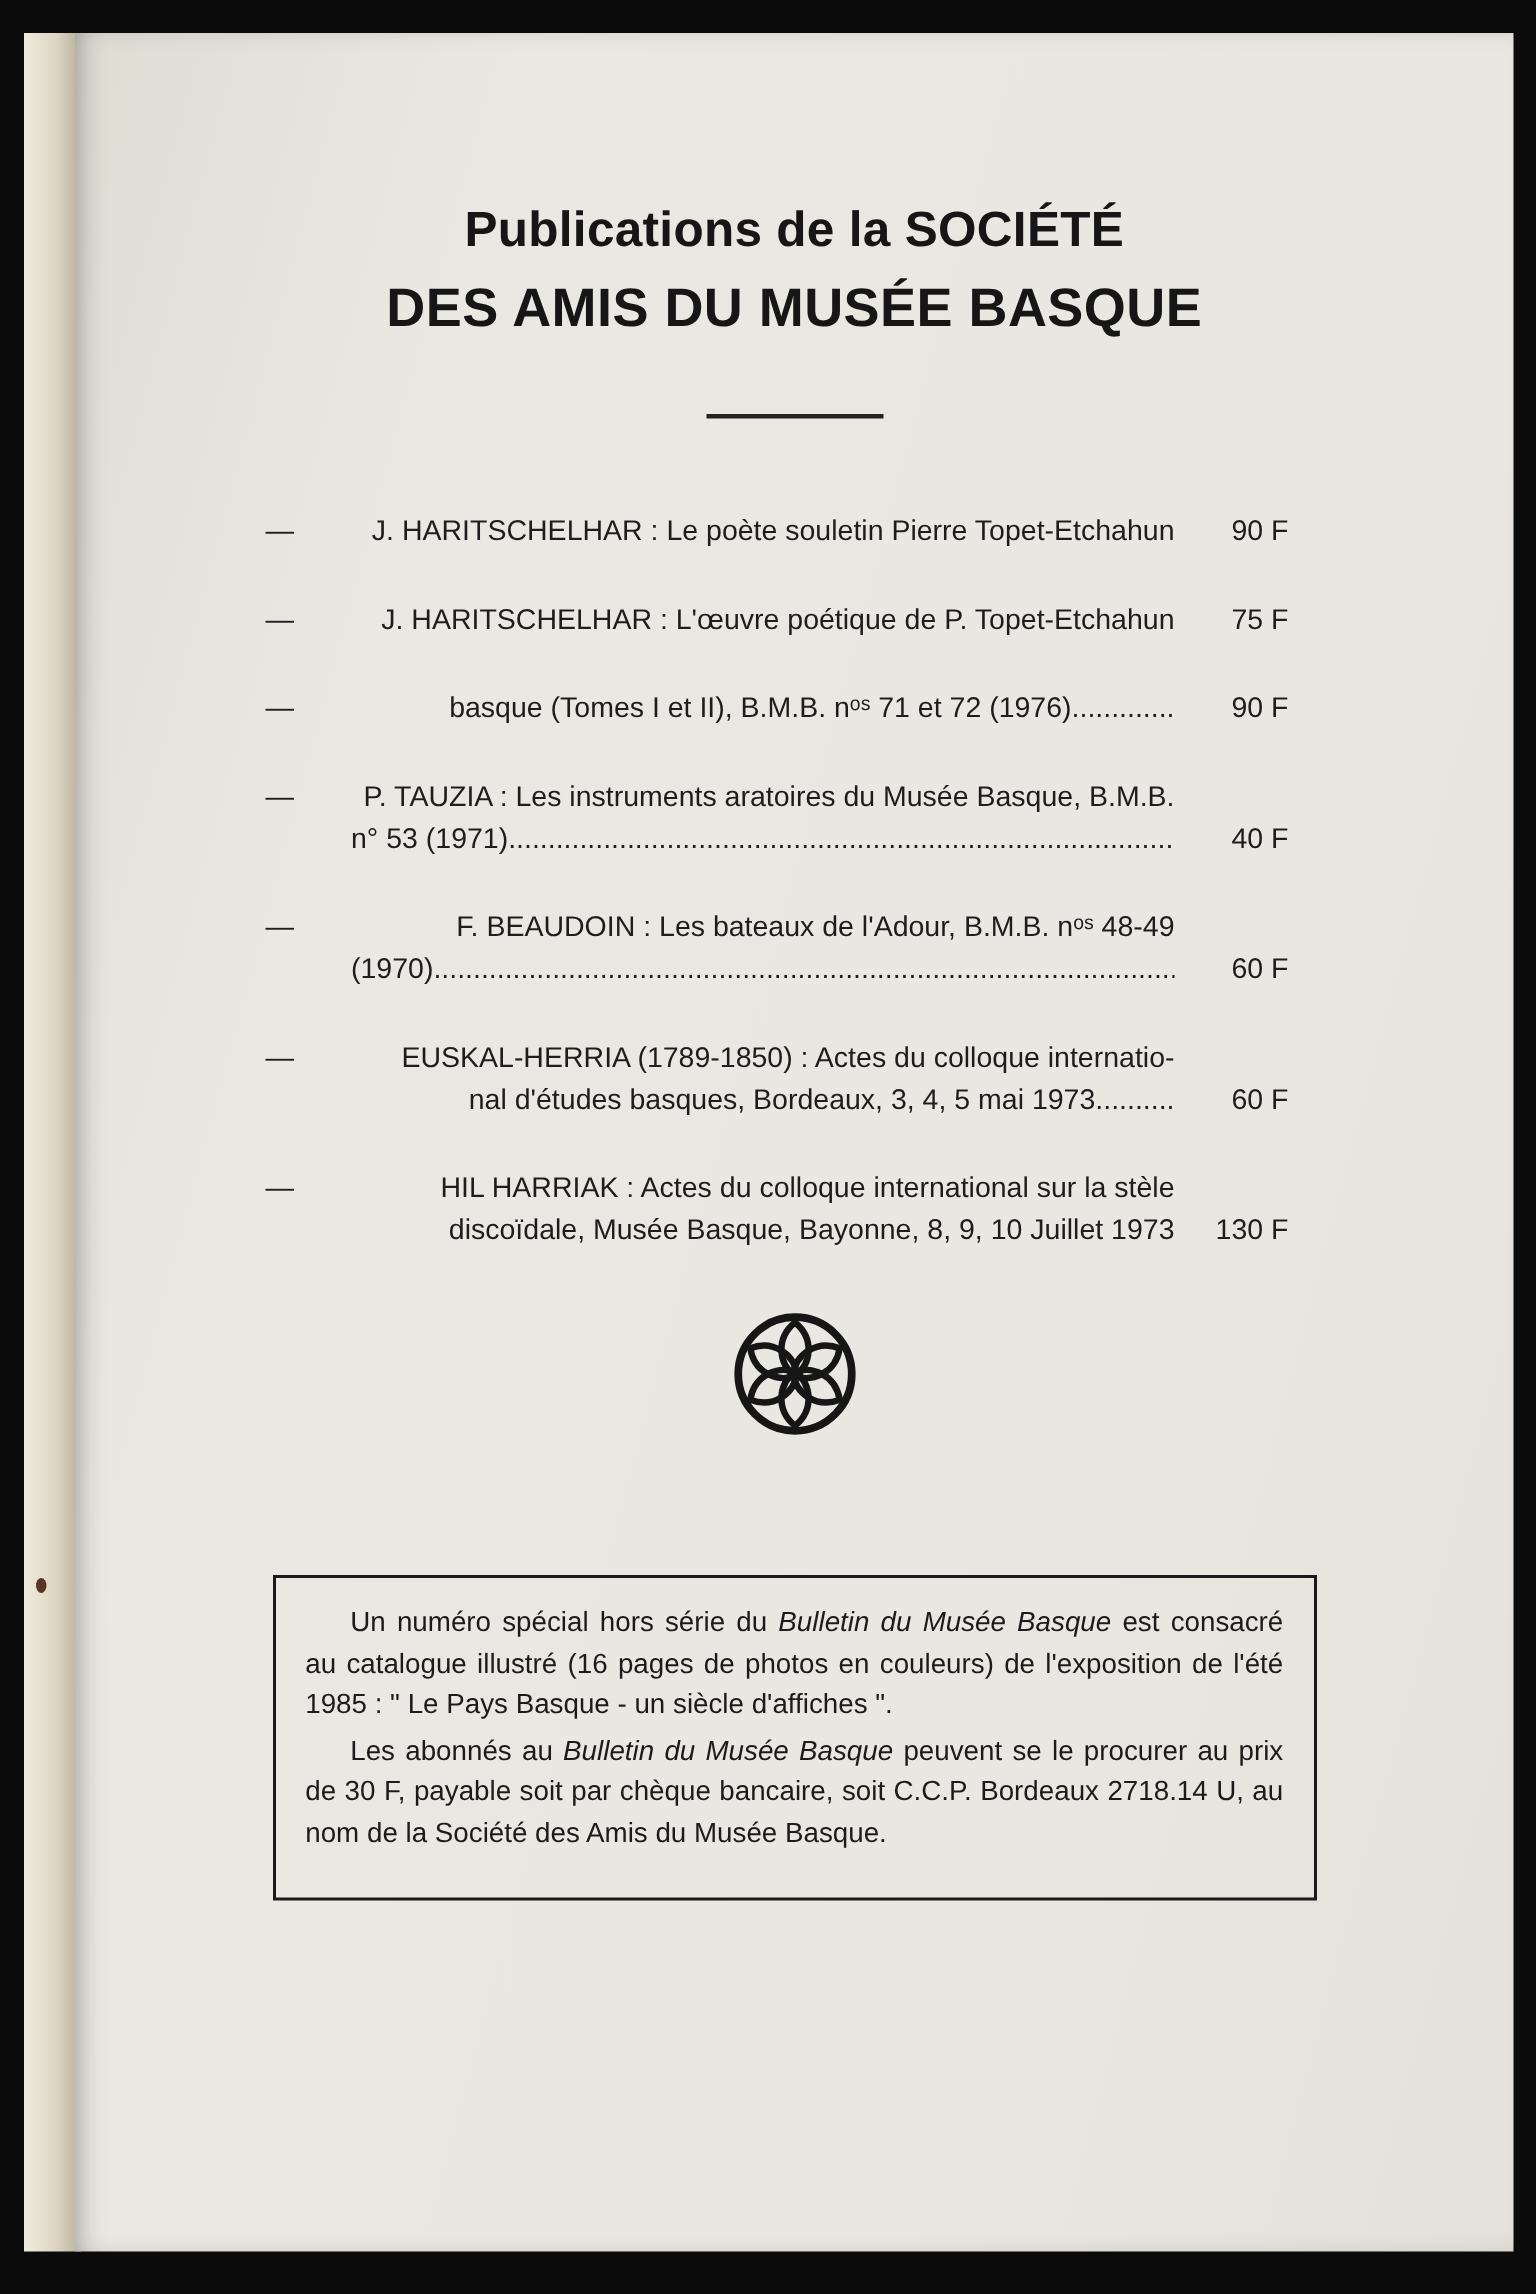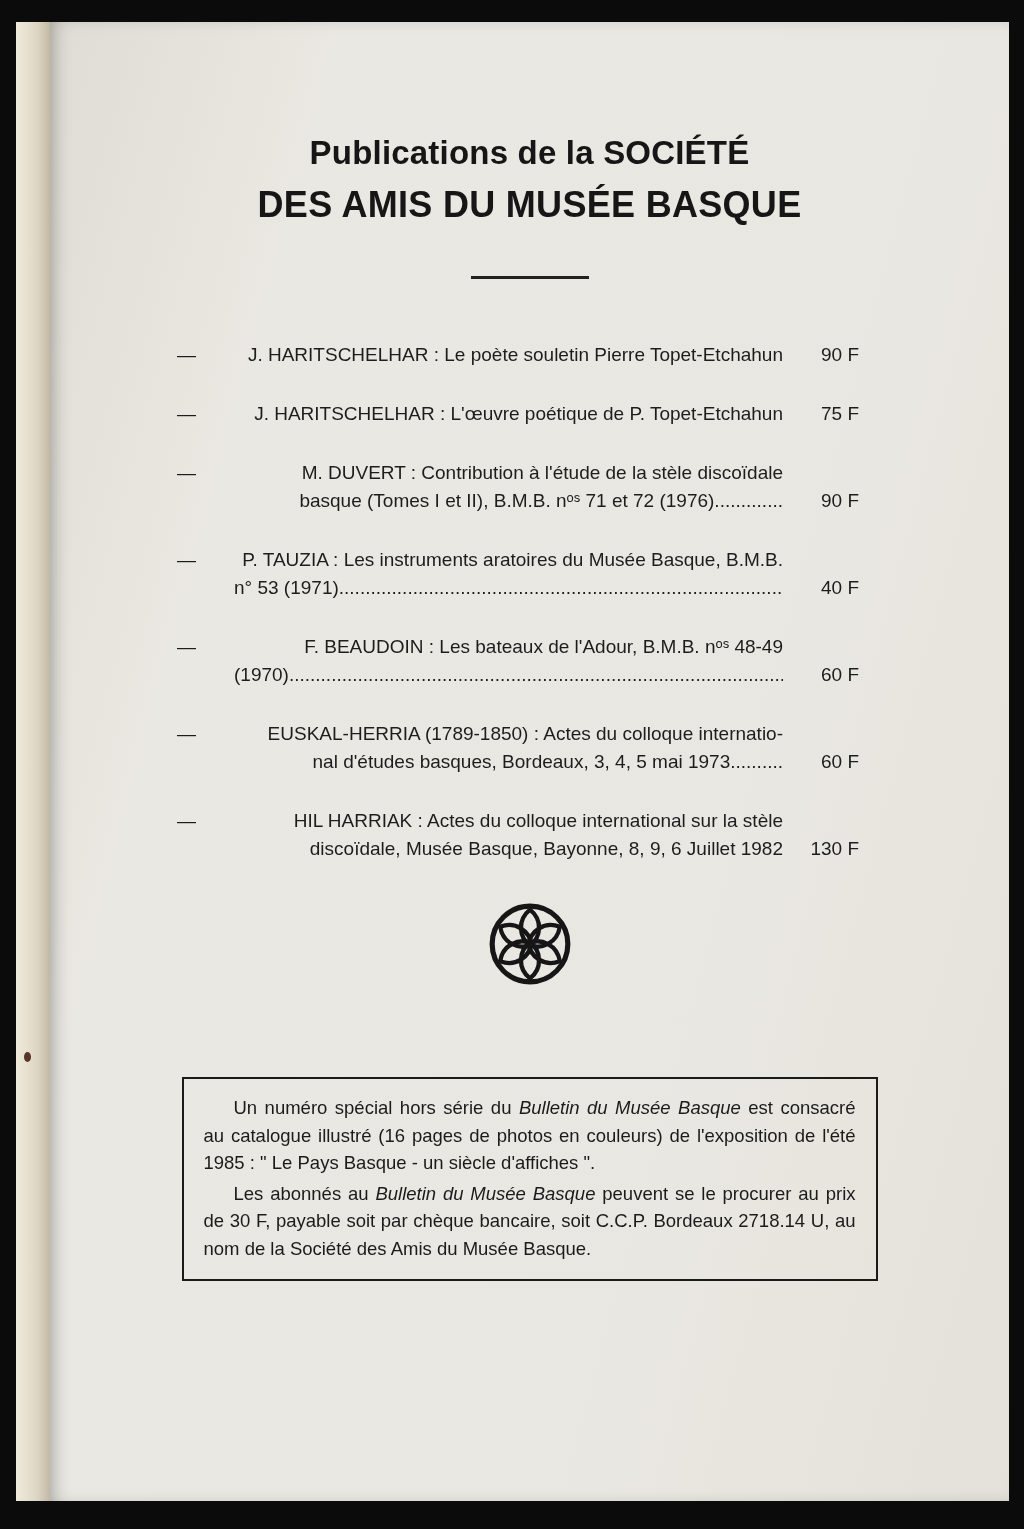--- a/index.html
+++ b/index.html
@@ -41,21 +41,21 @@
   .l2 { padding-left:27px; }
   .l2:empty { display:none; }
   .price { flex:none; width:66px; text-align:right; margin-left:10px; }
 
   .emblem-wrap { text-align:center; margin-top:38px; }
   .emblem-wrap svg { display:inline-block; }
 
   .notice {
     margin:86px auto 0; width:652px;
     border:2px solid #1a1a1a;
-    padding:15px 20px 17px;
+    padding:15px 20px 30px;
     font-size:18.5px; line-height:27.5px; color:#1b1b1b;
     text-align:justify;
   }
   .notice p { margin:0; text-indent:30px; }
   .notice p + p { margin-top:3px; }
   .it { font-style:italic; }
 </style>
 </head>
 <body>
 
@@ -86,21 +86,20 @@
       <div class="pub-text">
         <div class="l1">J. HARITSCHELHAR :  L'œuvre poétique de P. Topet-Etchahun</div>
 
       </div>
       <div class="price">75 F</div>
     </div>
 
     <div class="pub">
       <div class="dash">—</div>
       <div class="pub-text">
-        <div class="l1">M. DUVERT :  Contribution à l'étude de la stèle discoïdale</div>
         <div class="l2">basque (Tomes I et II), B.M.B. nᵒˢ 71 et 72 (1976).............</div>
       </div>
       <div class="price">90 F</div>
     </div>
 
     <div class="pub">
       <div class="dash">—</div>
       <div class="pub-text">
         <div class="l1">P. TAUZIA : Les instruments aratoires du Musée Basque, B.M.B.</div>
         <div class="l2">n° 53 (1971)....................................................................................................</div>
@@ -123,21 +122,21 @@
         <div class="l1">EUSKAL-HERRIA (1789-1850) : Actes du colloque internatio-</div>
         <div class="l2">nal d'études basques, Bordeaux, 3, 4, 5 mai 1973..........</div>
       </div>
       <div class="price">60 F</div>
     </div>
 
     <div class="pub">
       <div class="dash">—</div>
       <div class="pub-text">
         <div class="l1">HIL HARRIAK :  Actes du colloque international sur la stèle</div>
-        <div class="l2">discoïdale, Musée Basque, Bayonne, 8, 9, 6 Juillet 1982</div>
+        <div class="l2">discoïdale, Musée Basque, Bayonne, 8, 9, 10 Juillet 1973</div>
       </div>
       <div class="price">130 F</div>
     </div>
 
   </div>
 
   <div class="emblem-wrap">
     <svg width="86" height="86" viewBox="-50 -50 100 100" aria-hidden="true">
       <g fill="none" stroke="#161616">
         <circle cx="0" cy="0" r="44" stroke-width="6"></circle>

